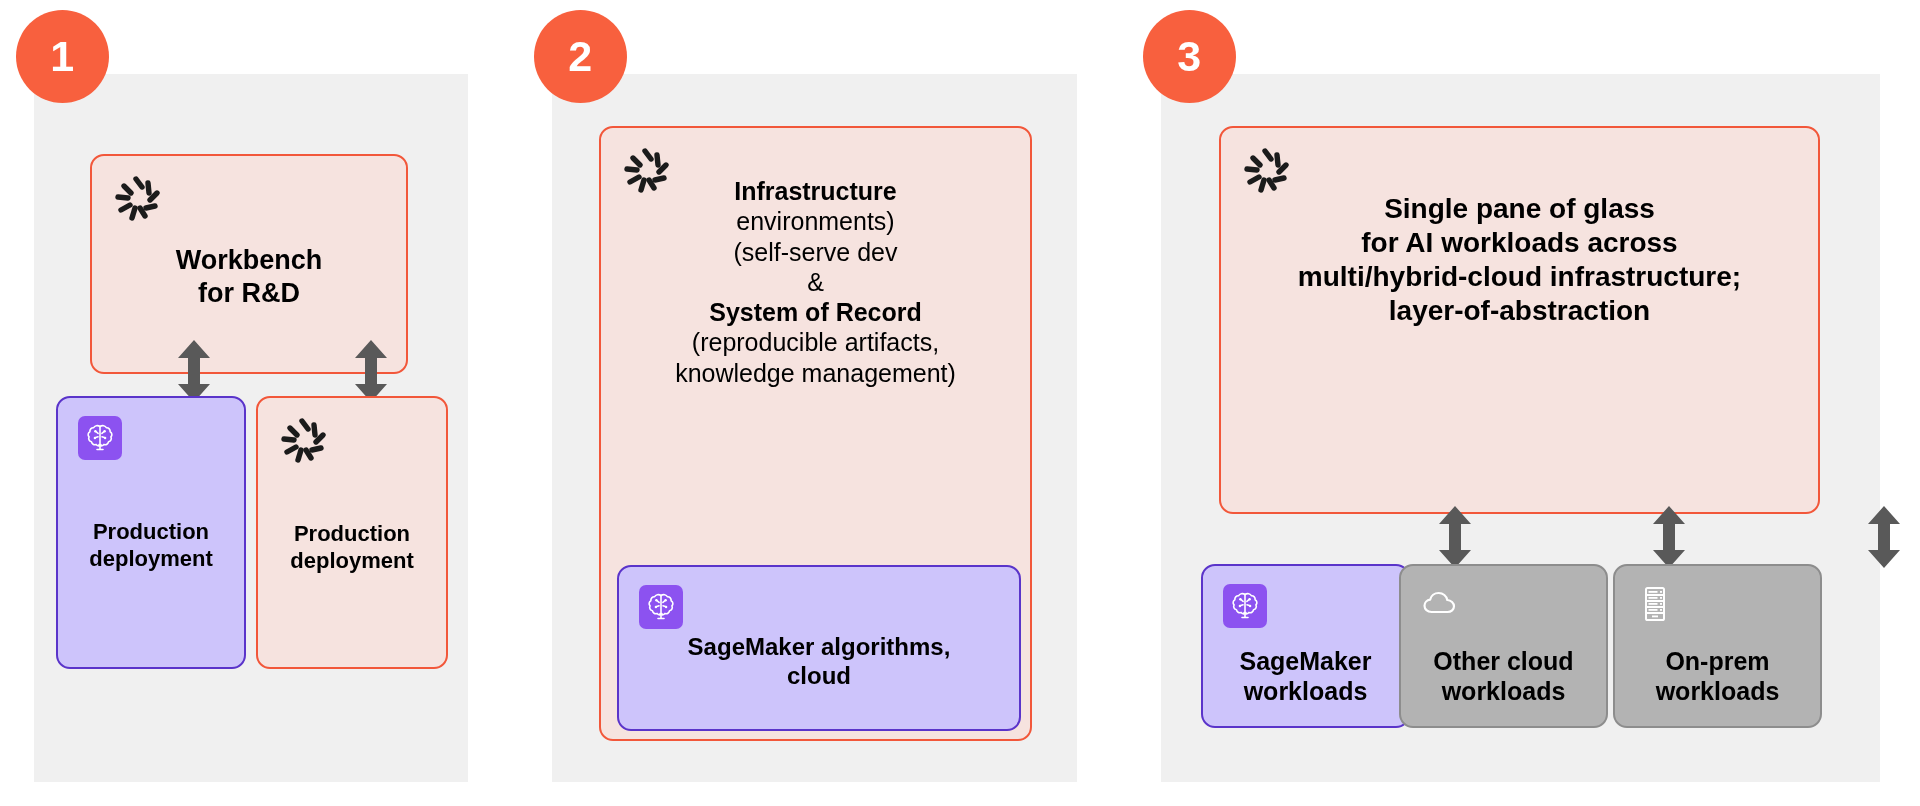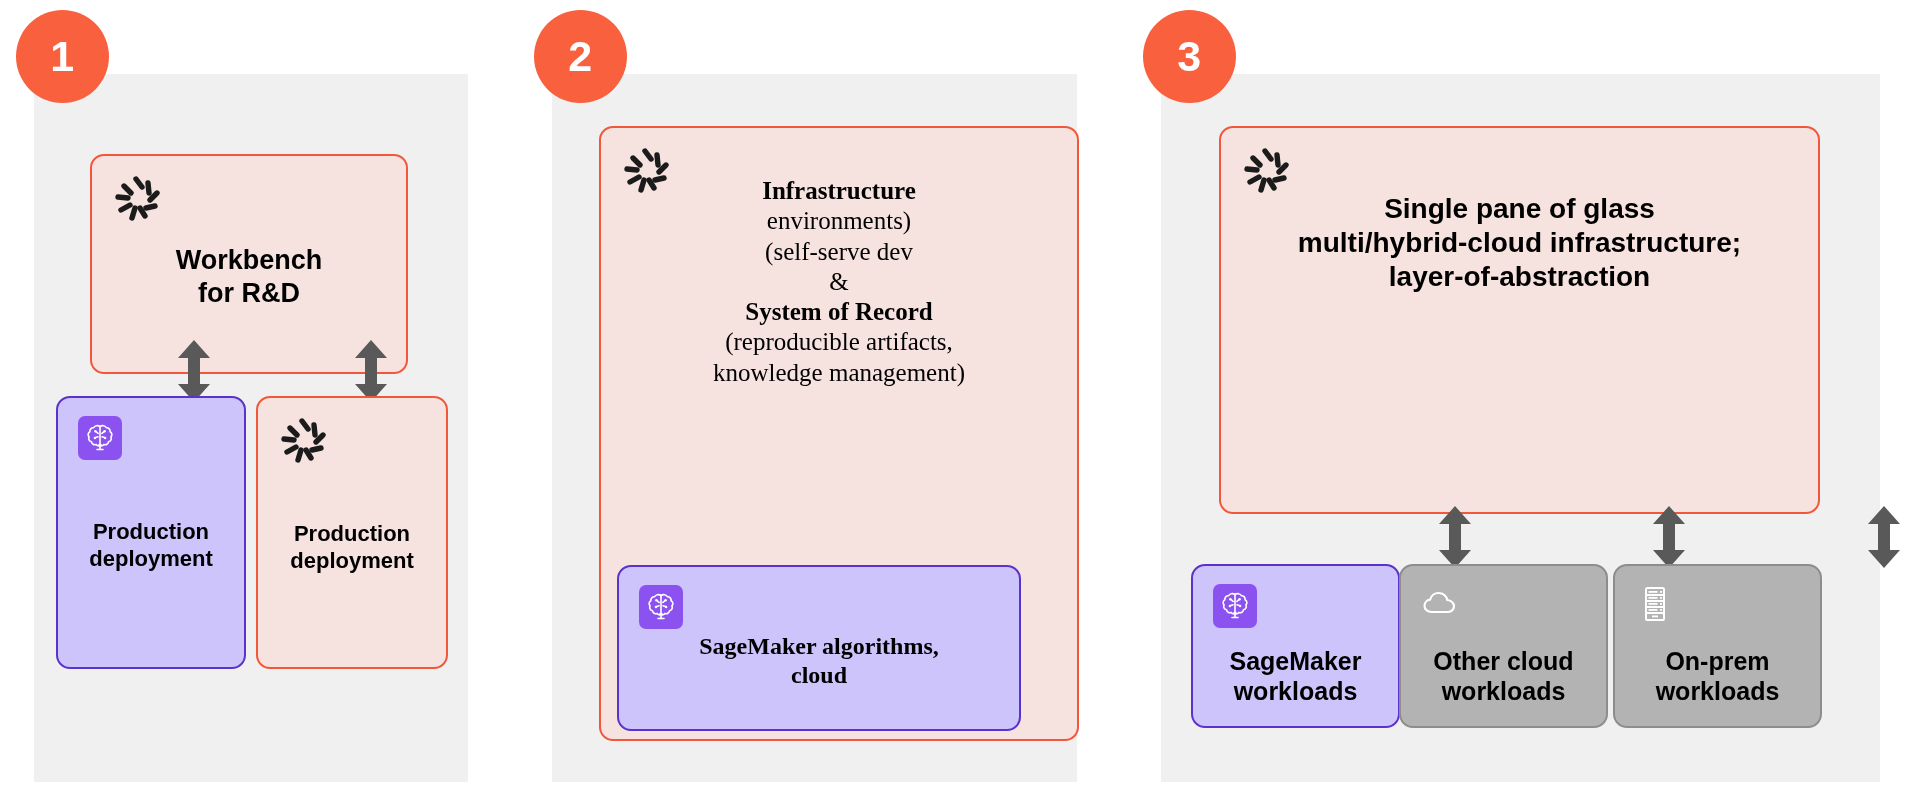--- a/index.html
+++ b/index.html
@@ -112,21 +112,21 @@
   .c1-left .card-text { font-size: 22px; padding: 26px 6px 0; }
 
   .c1-right {
     left: 222px; top: 322px; width: 192px; height: 273px;
     justify-content: center; align-items: center;
   }
   .c1-right .card-text { font-size: 22px; padding: 30px 6px 0; }
 
   
   .c2-outer {
-    left: 47px; top: 52px; width: 480px; height: 615px; font-family: Liberation Serif, serif;
+    left: 47px; top: 52px; width: 433px; height: 615px;
   }
   .c2-outer .card-text {
     font-size: 25px;
     padding: 48px 22px 0;
   }
 
   .c2-inner {
     left: 16px; bottom: 8px; width: 404px; height: 166px;
     justify-content: center; align-items: center;
   }
@@ -140,21 +140,21 @@
   .c3-top .card-text { font-size: 28px; padding: 64px 20px 0; }
 
   .c3-arrow-a { left: 276px; top: 432px; }
   .c3-arrow-b { left: 490px; top: 432px; }
   .c3-arrow-c { left: 705px; top: 432px; }
 
   .c3-box {
     top: 490px; width: 209px; height: 164px;
     justify-content: flex-end; align-items: center;
   }
-  .c3-b1 { left: 30px; align-items: flex-end; }
+  .c3-b1 { left: 40px; align-items: flex-end; }
   .c3-b2 { left: 238px; }
   .c3-b3 { left: 452px; }
   .c3-box .card-text { font-size: 25px; padding: 0 6px 20px; }
 </style>
 </head>
 <body>
 
 <div class="board">
 
   <div class="column col-1">
@@ -313,20 +313,21 @@
             <line x1="33" y1="42" x2="28" y2="34"></line>
             <line x1="20" y1="44" x2="23" y2="34"></line>
             <line x1="9" y1="36" x2="18" y2="31"></line>
             <line x1="6" y1="23" x2="16" y2="24"></line>
             <line x1="12" y1="12" x2="19" y2="19"></line>
           </g>
         </svg>
       </span>
       <div class="card-text">
         <div class="b">Single pane of glass</div>
+        <div class="b">for AI workloads across</div>
         <div class="b">multi/hybrid-cloud infrastructure;</div>
         <div class="b">layer-of-abstraction</div>
       </div>
     </div>
 
     <span class="darrow c3-arrow-a">
       <svg viewBox="0 0 36 62" width="36" height="62" aria-hidden="true">
         <path d="M18 0 L34 18 L24 18 L24 44 L34 44 L18 62 L2 44 L12 44 L12 18 L2 18 Z" fill="#595959"></path>
       </svg>
     </span>

